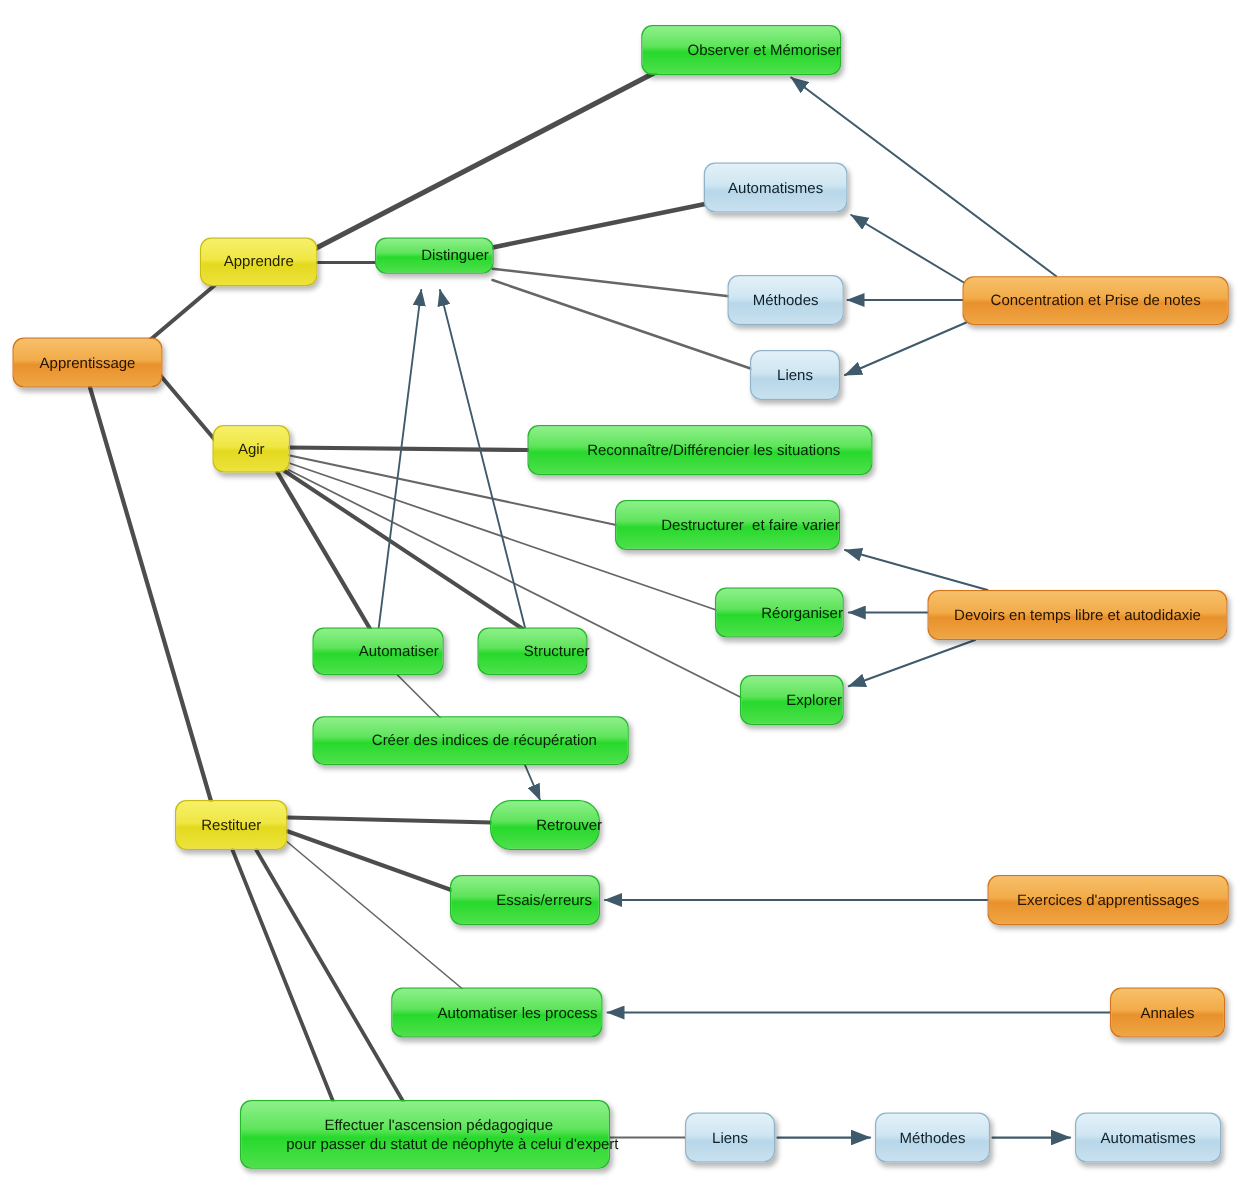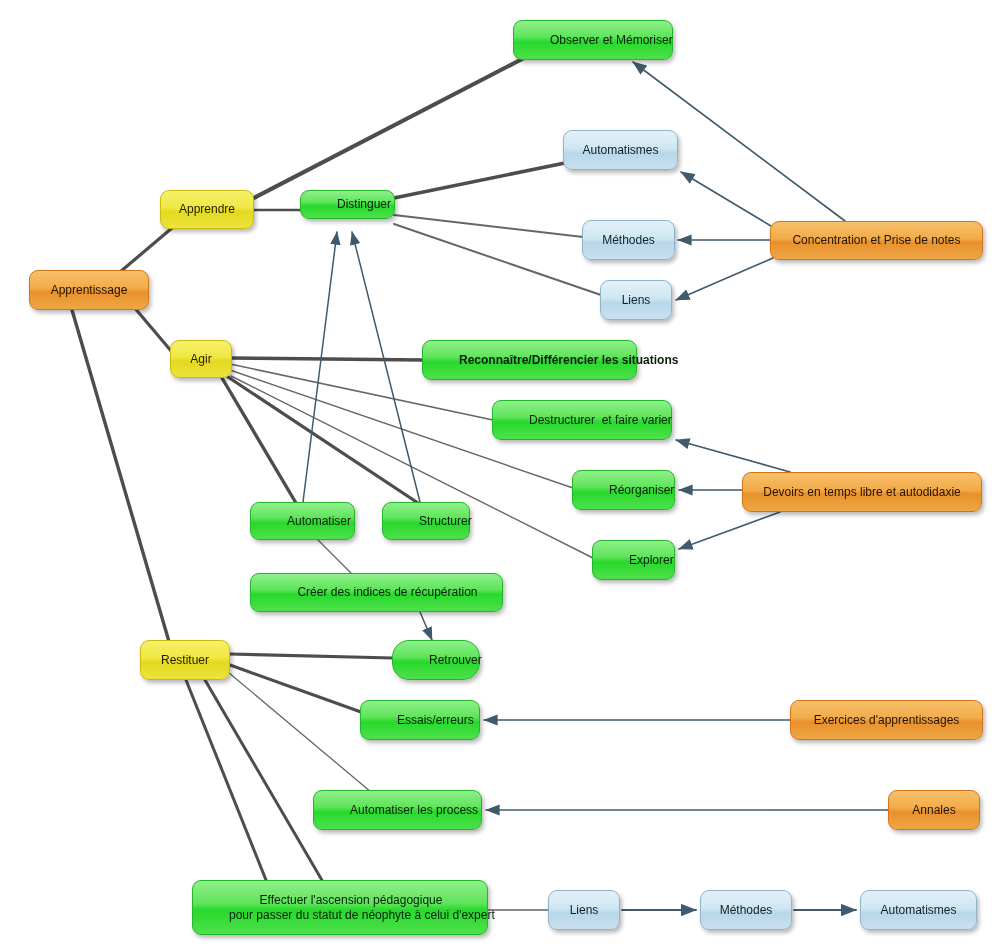--- a/index.html
+++ b/index.html
@@ -116,27 +116,27 @@
         <line x1="790" y1="472" x2="676" y2="440" stroke-width="1.6" stroke-linecap="round" stroke="#3f5a6b" marker-end="url(#arrowhead)"></line>
         <line x1="742" y1="490" x2="679" y2="490" stroke-width="1.6" stroke-linecap="round" stroke="#3f5a6b" marker-end="url(#arrowhead)"></line>
         <line x1="780" y1="512" x2="679" y2="549" stroke-width="1.6" stroke-linecap="round" stroke="#3f5a6b" marker-end="url(#arrowhead)"></line>
         <line x1="790" y1="720" x2="484" y2="720" stroke-width="1.6" stroke-linecap="round" stroke="#3f5a6b" marker-end="url(#arrowhead)"></line>
         <line x1="888" y1="810" x2="486" y2="810" stroke-width="1.6" stroke-linecap="round" stroke="#3f5a6b" marker-end="url(#arrowhead)"></line>
         <line x1="622" y1="910" x2="696" y2="910" stroke-width="1.8" stroke-linecap="round" stroke="#3f5a6b" marker-end="url(#arrowhead)"></line>
         <line x1="794" y1="910" x2="856" y2="910" stroke-width="1.8" stroke-linecap="round" stroke="#3f5a6b" marker-end="url(#arrowhead)"></line>
       </g>
   </svg>
   <div id="nodes">
-      <div class="node n-orange centered" style="left: 10px; top: 270px; width: 120px; height: 40px; margin-left: 19px;"><span class="label">Apprentissage</span></div>
+      <div class="node n-orange centered" style="left: 10px; top: 270px; width: 120px; height: 40px;"><span class="label">Apprentissage</span></div>
       <div class="node n-yellow centered" style="left: 160px; top: 190px; width: 94px; height: 39px;"><span class="label">Apprendre</span></div>
       <div class="node n-yellow centered" style="left: 170px; top: 340px; width: 62px; height: 38px;"><span class="label">Agir</span></div>
       <div class="node n-yellow centered" style="left: 140px; top: 640px; width: 90px; height: 40px;"><span class="label">Restituer</span></div>
       <div class="node n-green centered" style="left: 300px; top: 190px; width: 95px; height: 29px;"><span class="label">Distinguer</span></div>
       <div class="node n-green centered" style="left: 513px; top: 20px; width: 160px; height: 40px;"><span class="label">Observer et Mémoriser</span></div>
-      <div class="node n-green centered" style="left: 422px; top: 340px; width: 215px; height: 40px; font-weight: bold;"><span class="label">Reconnaître/Différencier les situations</span></div>
+      <div class="node n-green centered" style="left: 422px; top: 340px; width: 276px; height: 40px;"><span class="label">Reconnaître/Différencier les situations</span></div>
       <div class="node n-green centered" style="left: 492px; top: 400px; width: 180px; height: 40px;"><span class="label">Destructurer  et faire varier</span></div>
       <div class="node n-green centered" style="left: 572px; top: 470px; width: 103px; height: 40px;"><span class="label">Réorganiser</span></div>
       <div class="node n-green centered" style="left: 592px; top: 540px; width: 83px; height: 40px;"><span class="label">Explorer</span></div>
       <div class="node n-green centered" style="left: 250px; top: 502px; width: 105px; height: 38px;"><span class="label">Automatiser</span></div>
       <div class="node n-green centered" style="left: 382px; top: 502px; width: 88px; height: 38px;"><span class="label">Structurer</span></div>
       <div class="node n-green centered" style="left: 250px; top: 573px; width: 253px; height: 39px;"><span class="label">Créer des indices de récupération</span></div>
       <div class="node n-green centered" style="left: 392px; top: 640px; width: 88px; height: 40px; border-radius: 17px;"><span class="label">Retrouver</span></div>
       <div class="node n-green centered" style="left: 360px; top: 700px; width: 120px; height: 40px; align-items: center;"><span class="label">Essais/erreurs</span></div>
       <div class="node n-green centered" style="left: 313px; top: 790px; width: 169px; height: 40px;"><span class="label">Automatiser les process</span></div>
       <div class="node n-green" style="left: 192px; top: 880px; width: 296px; height: 55px;"><span class="label">Effectuer l'ascension pédagogique

